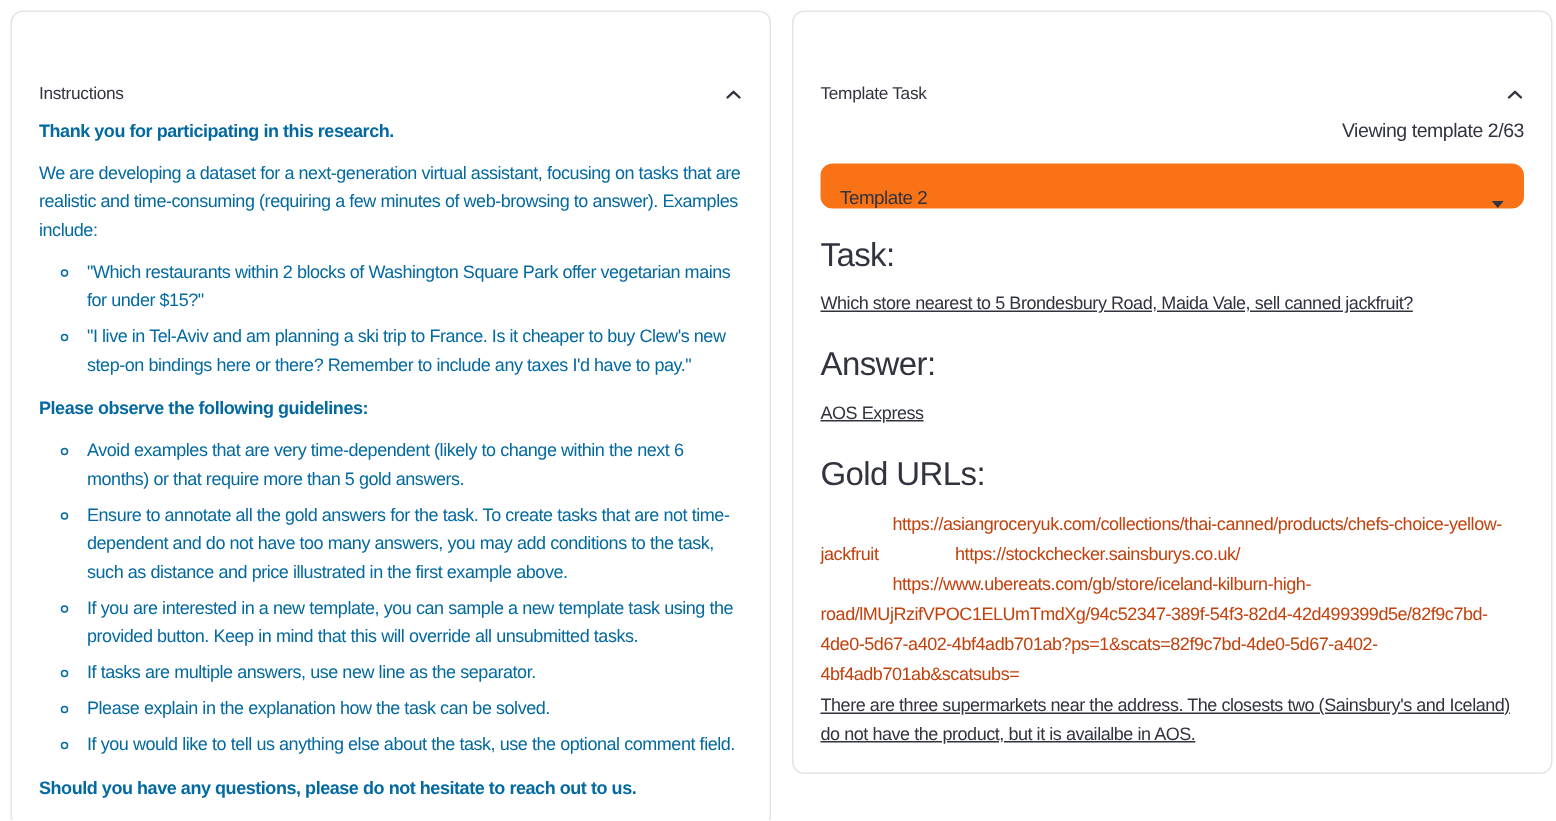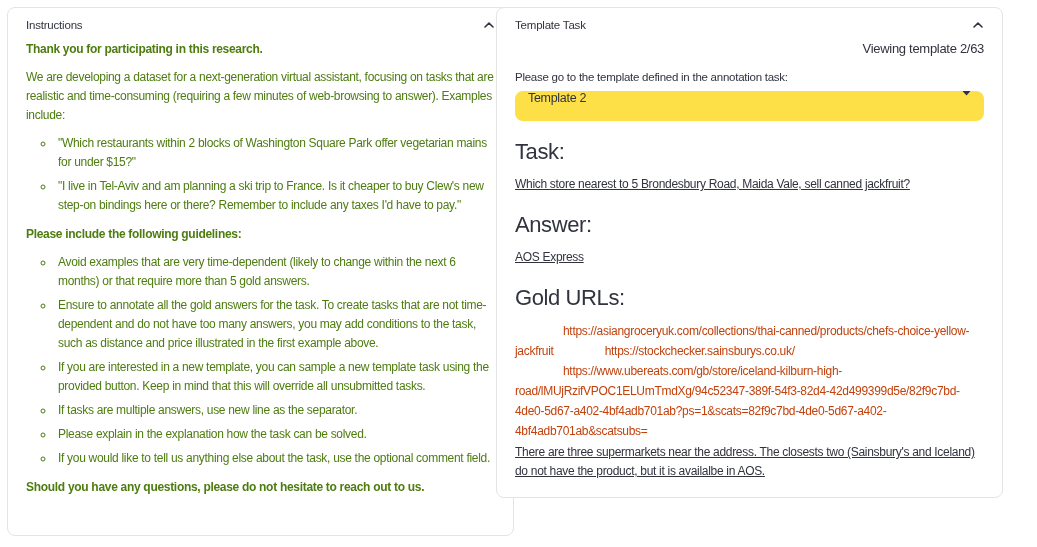--- a/index.html
+++ b/index.html
@@ -19,41 +19,42 @@
   .panel {
     position: absolute;
     top: 7px;
     width: 507px;
     background: #ffffff;
     border: 1px solid #e3e4e8;
     border-radius: 8px;
     padding: 11px 18px 14px 18px;
   }
   .panel.left  { left: 7px;  min-height: 529px; }
-  .panel.right { left: 496px; }
+  .panel.right { left: 528px; }
 
   .expander-header {
     display: flex;
     align-items: center;
     justify-content: space-between;
     cursor: pointer;
     margin-bottom: 9px;
+    margin-top: 38px;
   }
   .expander-label {
     font-size: 11.5px;
     letter-spacing: -0.2px;
     color: #31333f;
   }
   .chevron { display: inline-flex; align-items: center; }
 
   .body-text, .expander-body p, .expander-body li {
     font-size: 12px;
     letter-spacing: -0.3px;
     line-height: 19px;
-    color: #4d7c0f;
+    color: #0369a1;
   }
   .expander-body p { margin: 9px 0; }
   .expander-body p.bold, .expander-body strong { font-weight: 700; }
   .expander-body ul {
     list-style-type: circle;
     margin: 8px 0 10px 0;
     padding-left: 29px;
   }
   .expander-body li { margin: 5px 0; padding-left: 3px; }
   .expander-body p.closing { margin-bottom: 2px; }
@@ -65,24 +66,24 @@
     margin: 10px 0 15px 0;
     text-align: right;
   }
   .select-label {
     font-size: 11.5px;
     letter-spacing: -0.25px;
     margin: 0 0 8px 0;
   }
   .selectbox {
     height: 30px;
-    background: #fde047;
+    background: #f97316;
     border-radius: 8px;
     display: flex;
-    align-items: flex-start;
+    align-items: flex-end;
     justify-content: space-between;
     padding: 0 13px;
     cursor: pointer;
     margin-bottom: 2px;
   }
   .selectbox .select-value {
     font-size: 12.5px;
     letter-spacing: -0.3px;
     color: #31333f;
   }
@@ -132,21 +133,21 @@
       <p class="bold">Thank you for participating in this research.</p>
 
       <p>We are developing a dataset for a next-generation virtual assistant, focusing on tasks that are realistic and time-consuming (requiring a few minutes of web-browsing to answer). Examples include:</p>
 
       <ul>
         <li>"Which restaurants within 2 blocks of Washington Square Park offer vegetarian mains for under $15?"</li>
         <li>"I live in Tel-Aviv and am planning a ski trip to France. Is it cheaper to buy Clew's new step-on bindings here or there? Remember to include any taxes I'd have to pay."</li>
       </ul>
 
 
-      <p class="bold">Please include the following guidelines:</p>
+      <p class="bold">Please observe the following guidelines:</p>
 
       <ul>
         <li>Avoid examples that are very time-dependent (likely to change within the next 6 months) or that require more than 5 gold answers.</li>
         <li>Ensure to annotate all the gold answers for the task. To create tasks that are not time-dependent and do not have too many answers, you may add conditions to the task, such as distance and price illustrated in the first example above.</li>
         <li>If you are interested in a new template, you can sample a new template task using the provided button. Keep in mind that this will override all unsubmitted tasks.</li>
         <li>If tasks are multiple answers, use new line as the separator.</li>
         <li>Please explain in the explanation how the task can be solved.</li>
         <li>If you would like to tell us anything else about the task, use the optional comment field.</li>
       </ul>
 
@@ -159,21 +160,20 @@
       <span class="expander-label">Template Task</span>
       <span class="chevron">
         <svg width="12" height="8" viewBox="0 0 12 8" fill="none">
           <polyline points="2,6 6,2.2 10,6" stroke="#31333f" stroke-width="1.6" stroke-linecap="round" stroke-linejoin="round"></polyline>
         </svg>
       </span>
     </div>
 
     <p class="viewing-text">Viewing template 2/63</p>
 
-    <p class="select-label">Please go to the template defined in the annotation task:</p>
 
     <div class="selectbox">
       <span class="select-value">Template 2</span>
       <span class="chevron">
         <svg width="9" height="5" viewBox="0 0 9 5">
           <path d="M0.5 0 L8.5 0 L4.5 4.6 Z" fill="#31333f"></path>
         </svg>
       </span>
     </div>
 

